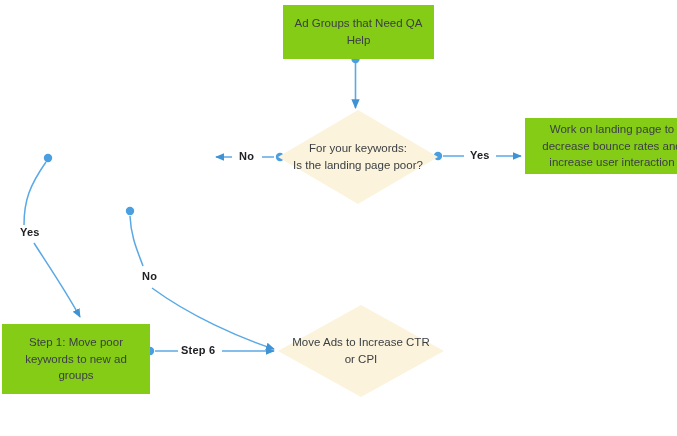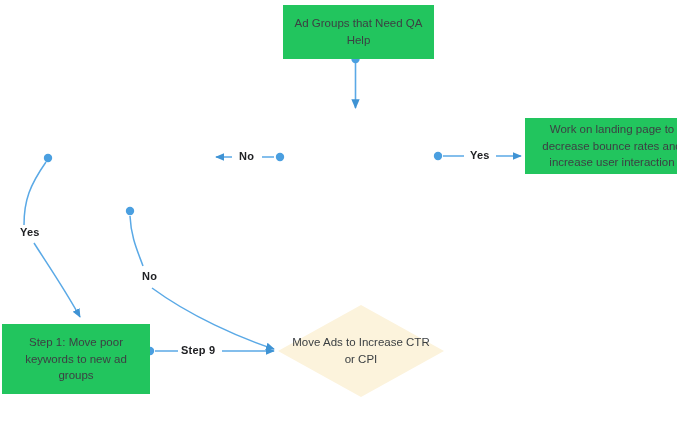--- a/index.html
+++ b/index.html
@@ -35,21 +35,21 @@
     justify-content: center;
     text-align: center;
     color: #3c4043;
     font-size: 11.5px;
     line-height: 1.45;
     padding: 4px 10px;
     white-space: pre-line;
     z-index: 3;
   }
   .node-box.rect {
-    background: #22c55e;
+    background: #84cc16;
   }
   
   .node-diamond {
     position: absolute;
     z-index: 3;
   }
   .node-diamond .diamond-shape {
     position: absolute;
     left: 0; top: 0;
     width: 100%;
@@ -132,20 +132,25 @@
       <circle cx="150" cy="351" r="4.2" fill="#4a9fe0"></circle>
       <line x1="155" y1="351" x2="178" y2="351" stroke="#5aa9e6" stroke-width="1.5"></line>
       <line x1="222" y1="351" x2="274" y2="351" stroke="#5aa9e6" stroke-width="1.5" marker-end="url(#arrowhead)"></line>
     </g>
   </svg>
 
   <div class="node-box rect" style="left:283px; top:5px; width:151px; height:54px;">
     <span>Ad Groups that Need QA Help</span>
   </div>
 
+  <div class="node-diamond" style="left:278px; top:110px; width:160px; height:94px;">
+    <div class="diamond-shape"></div>
+    <div class="diamond-label">For your keywords:
+Is the landing page poor?</div>
+  </div>
 
 
   <div class="node-box rect" style="left:525px; top:118px; width:174px; height:56px;">
     <span>Work on landing page to decrease bounce rates and increase user interaction</span>
   </div>
 
   <div class="node-box rect" style="left:2px; top:324px; width:148px; height:70px;">
     <span>Step 1: Move poor keywords to new ad groups</span>
   </div>
 
@@ -155,15 +160,15 @@
   </div>
 
   <div class="edge-label" style="left:239px; top:150px;">No</div>
 
   <div class="edge-label" style="left:470px; top:149px;">Yes</div>
 
   <div class="edge-label" style="left:20px; top:226px;">Yes</div>
 
   <div class="edge-label" style="left:142px; top:270px;">No</div>
 
-  <div class="edge-label" style="left:181px; top:344px;">Step 9</div>
+  <div class="edge-label" style="left:181px; top:344px;">Step 6</div>
 
 </div>
 
 </body></html>

